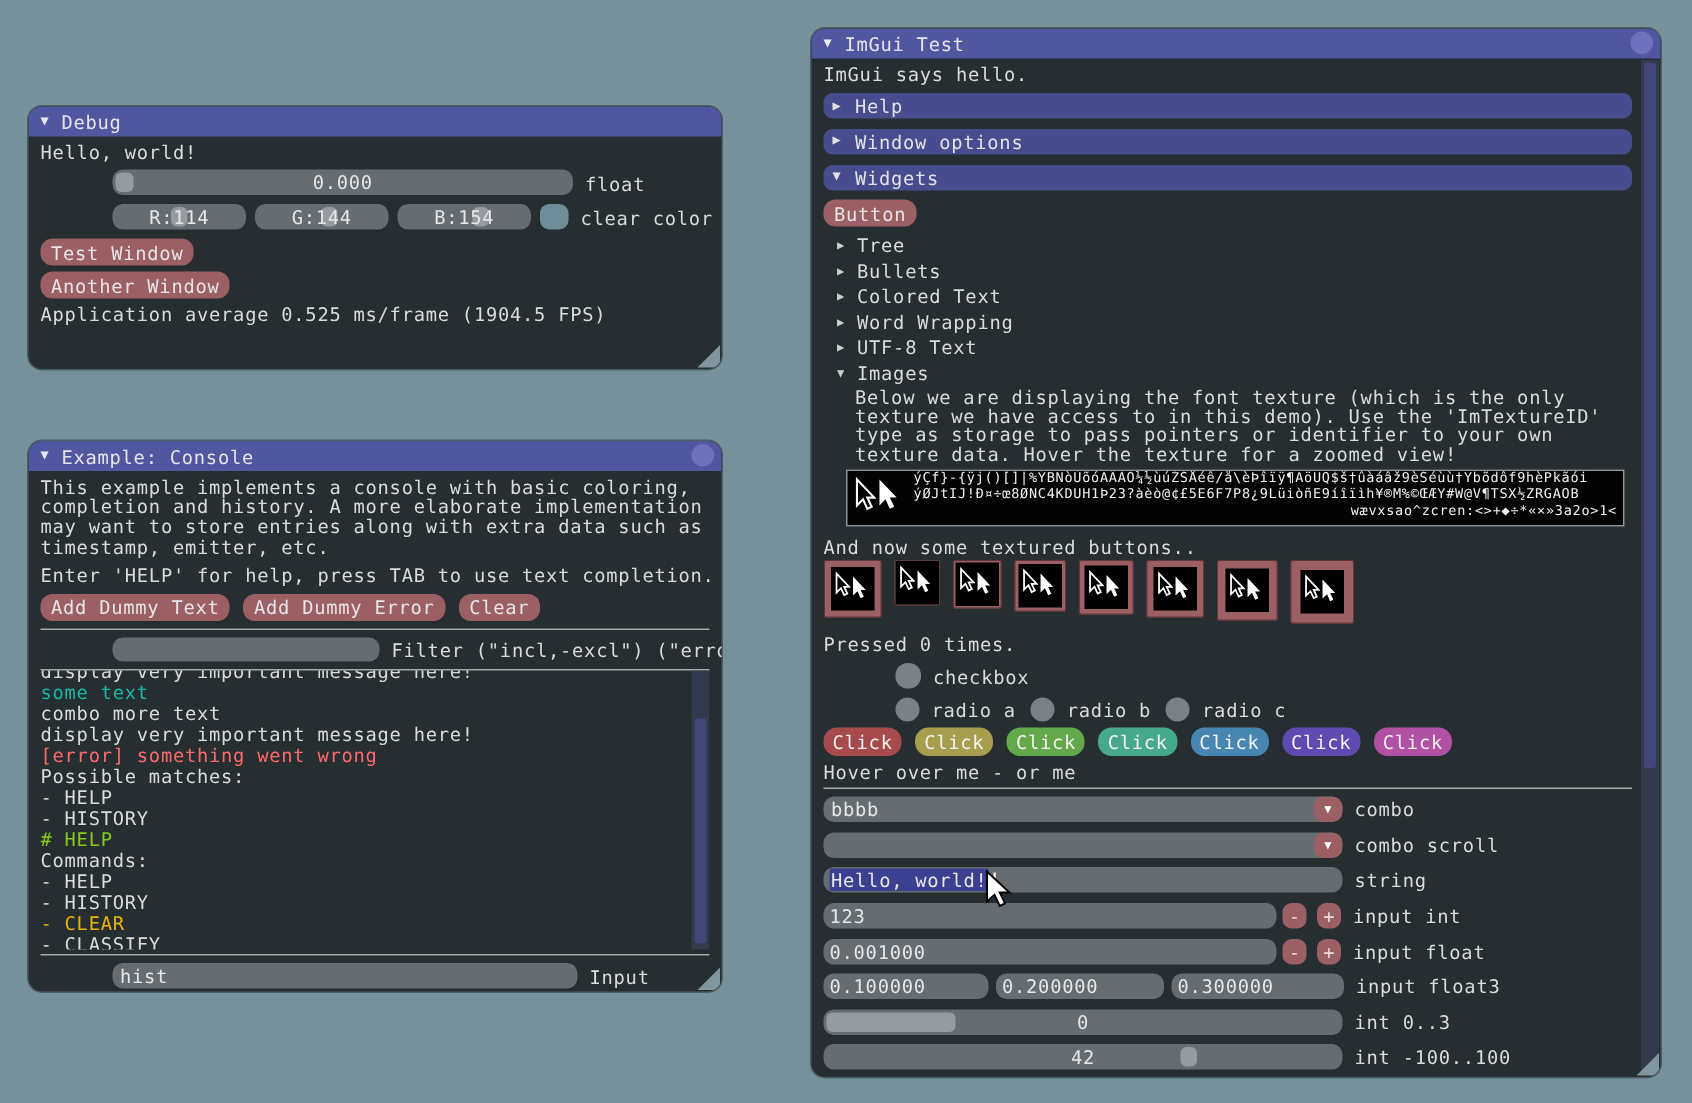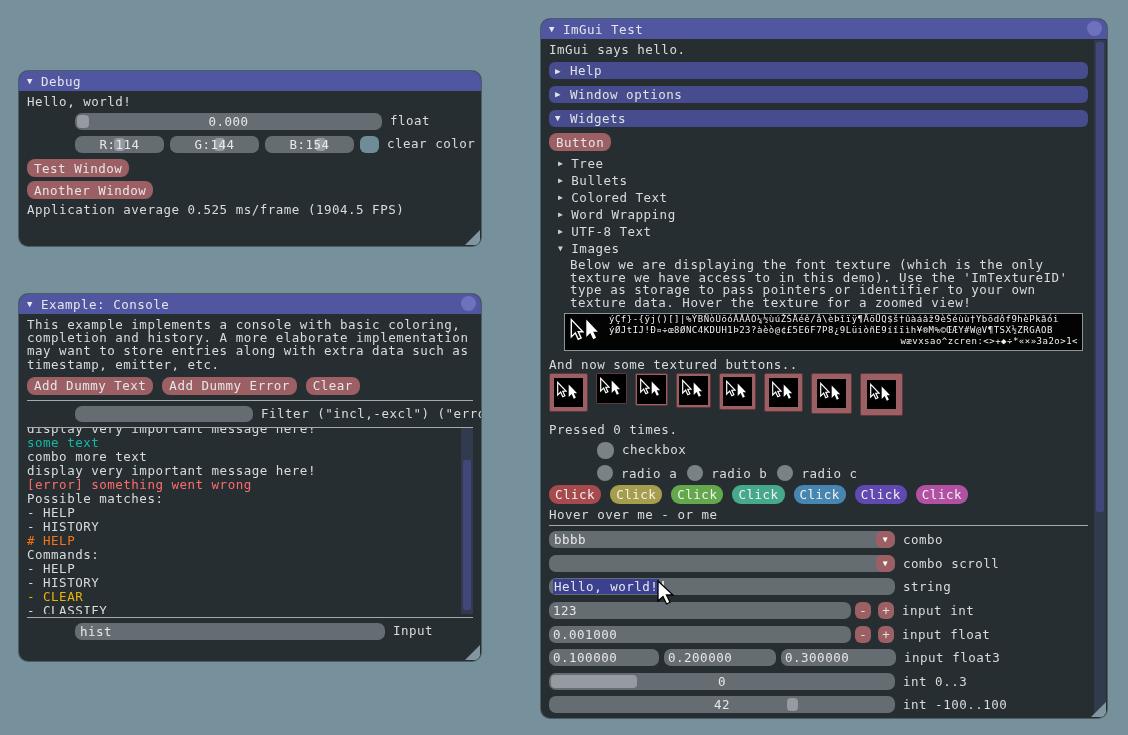--- a/index.html
+++ b/index.html
@@ -12,21 +12,21 @@
     letter-spacing: 0.5px;
     color: #D9DBDC;
     overflow: hidden;
   }
   .window { position:absolute; background:#272E31; border-radius:9px; box-shadow:0 0 0 1px rgba(0,0,0,.35); overflow:hidden; }
   .titlebar { height:20px; background:#5156A0; display:flex; align-items:center; padding:0 8px; gap:8px; color:#E4E5EA; position:relative; }
   .tri { font-size:9px; line-height:1; color:#E8E9EE; }
   .closebtn { position:absolute; right:5px; top:2px; width:15px; height:15px; border-radius:50%; background:#6E72BE; border:none; cursor:pointer; }
   .content { padding:4px 8px 0 8px; position:relative; }
   .line { height:13.2px; line-height:13.2px; white-space:nowrap; }
-  .row { display:flex; align-items:flex-start; margin-bottom:6px;padding-left:48px; }
+  .row { display:flex; align-items:flex-end; margin-bottom:6px;padding-left:48px; }
   .field { position:relative; height:17px; background:#666D72; border-radius:7px; overflow:hidden; flex:none; }
   .grab { position:absolute; top:2px; bottom:2px; background:#959BA0; border-radius:4px; }
   .val { position:relative; display:block; width:100%; text-align:center; line-height:17px; color:#E6E7E8; }
   .lval { position:relative; display:block; line-height:17px; padding-left:5px; color:#E6E7E8; white-space:nowrap; }
   .lbl { margin-left:8px; white-space:nowrap; }
   .btn { height:18px; line-height:16px; background:#9C5F63; border:none; border-radius:8px; color:#E5E6E7; font:inherit; letter-spacing:inherit; padding:0 7px; display:inline-block; cursor:pointer; white-space:nowrap; }
   .sep { border:none; border-top:1px solid #C3C9CB; opacity:.8; margin:5px 0; }
   .grip { position:absolute; right:1px; bottom:1px; width:0; height:0; border-left:15px solid transparent; border-bottom:15px solid #8296A0; }
   .scrolltrack { position:absolute; width:12px; background:#323A4D; }
   .scrollthumb { position:absolute; left:2px; width:8px; background:#42477A; border-radius:2px; }
@@ -137,20 +137,21 @@
     <button class="closebtn"></button>
   </header>
   <div class="content">
     <div>
 
     <div class="line">This example implements a console with basic coloring,</div>
         <div class="line">completion and history. A more elaborate implementation</div>
         <div class="line">may want to store entries along with extra data such as</div>
         <div class="line">timestamp, emitter, etc.</div>
       </div>
+    <div class="line" style="margin-top:6px">Enter 'HELP' for help, press TAB to use text completion.</div>
     <div class="hrow">
 
     <button class="btn">Add Dummy Text</button>
         <button class="btn">Add Dummy Error</button>
         <button class="btn">Clear</button>
       </div>
     <hr class="sep">
     <div class="row" style="margin-bottom:5px">
       <div class="field ffield"></div>
       <span class="lbl">Filter ("incl,-excl") ("error")</span>
@@ -168,21 +169,21 @@
           <div class="logline" style="color: rgb(217, 219, 220);">display very important message here!</div>
 
           <div class="logline" style="color: rgb(255, 107, 107);">[error] something went wrong</div>
 
           <div class="logline" style="color: rgb(217, 219, 220);">Possible matches:</div>
 
           <div class="logline" style="color: rgb(217, 219, 220);">- HELP</div>
 
           <div class="logline" style="color: rgb(217, 219, 220);">- HISTORY</div>
 
-          <div class="logline" style="color: #f97316;"># HELP</div>
+          <div class="logline" style="color: #84cc16;"># HELP</div>
 
           <div class="logline" style="color: rgb(217, 219, 220);">Commands:</div>
 
           <div class="logline" style="color: rgb(217, 219, 220);">- HELP</div>
 
           <div class="logline" style="color: rgb(217, 219, 220);">- HISTORY</div>
 
           <div class="logline" style="color: #eab308;">- CLEAR</div>
 
           <div class="logline" style="color: rgb(217, 219, 220);">- CLASSIFY</div>

